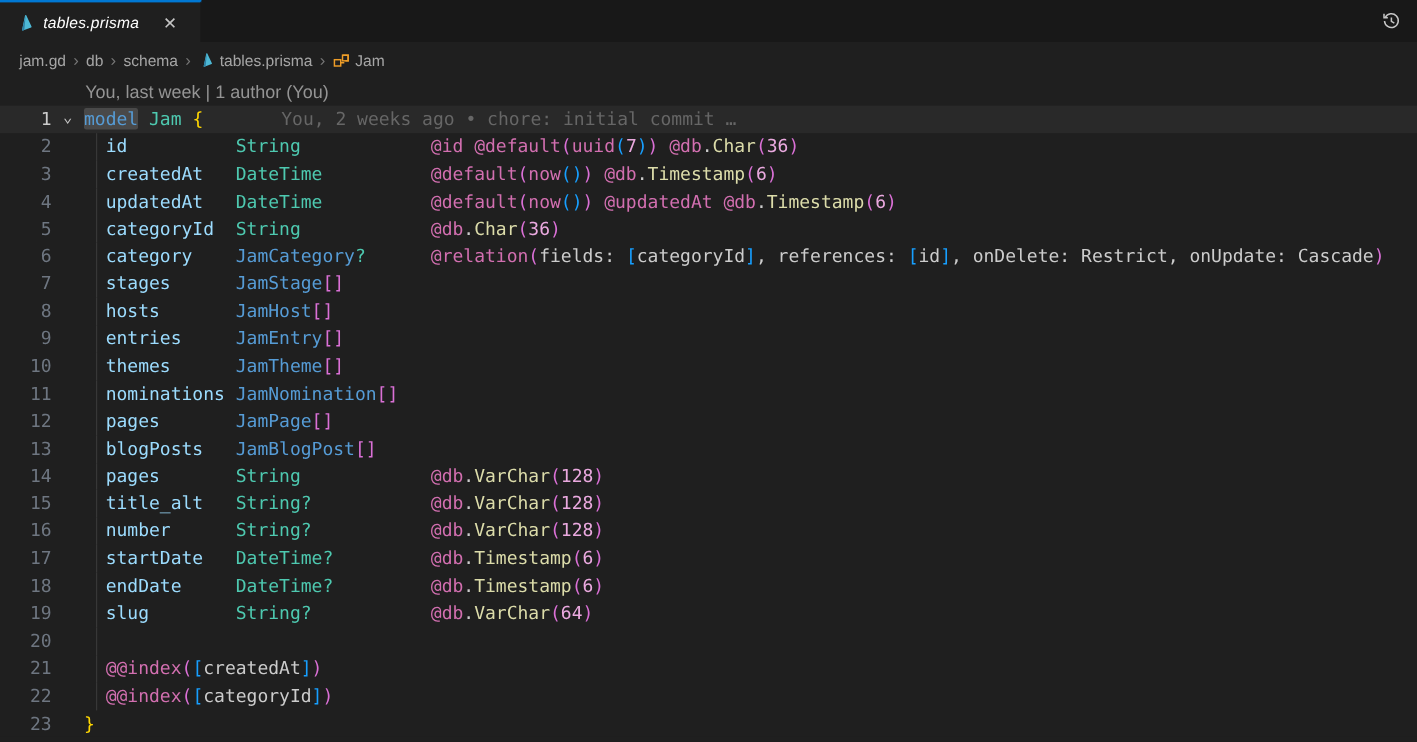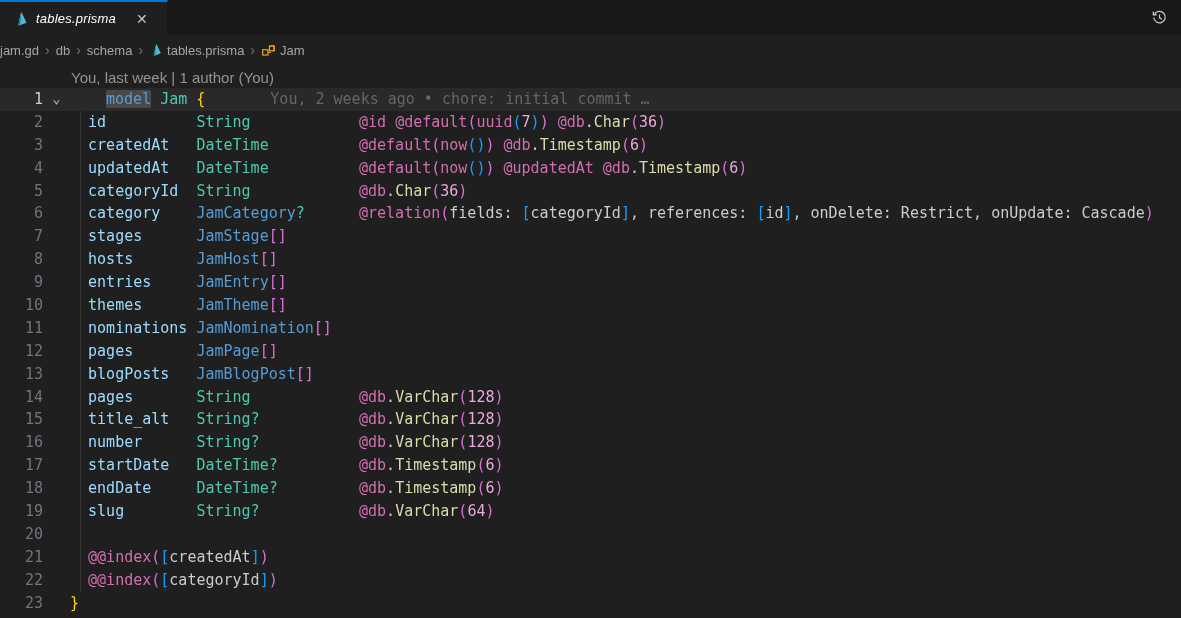--- a/index.html
+++ b/index.html
@@ -9,39 +9,39 @@
   
   .tabbar { height:35px; background:#181818; display:flex; align-items:stretch; position:relative; }
   .tab { background:#1f1f1f; display:flex; align-items:center; gap:7px; padding:0 12px 0 13px;
          border-top:2px solid #0078d4; border-right:1px solid #181818; min-width:168px; cursor:pointer; }
   .tab-label { color:#ffffff; font-size:13px; font-style:italic; letter-spacing:.2px; }
   .tab-close { color:#c5c5c5; font-size:14px; margin-left:10px; padding:1px 3px; border-radius:4px; }
   .tab-actions { margin-left:auto; display:flex; align-items:center; padding-right:10px; }
   .icon-btn { width:24px; height:24px; display:flex; align-items:center; justify-content:center; border-radius:4px; cursor:pointer; }
 
   
-  .breadcrumbs { height:30px; background:#1f1f1f; display:flex; align-items:center; padding-left:0; gap:4px; }
+  .breadcrumbs { height:30px; background:#1f1f1f; display:flex; align-items:center; padding-left:16px; gap:4px; }
   .crumb { color:#a5a5a5; font-size:13px; display:flex; align-items:center; gap:4px; cursor:pointer; white-space:nowrap; }
   .crumb-sep { color:#767676; font-size:14px; padding:0 2px; line-height:1; }
 
   
   .editor { background:#1f1f1f; }
   .codelens { height:23px; padding-left:71px; color:#949494; font-size:15px; display:flex; align-items:flex-end; padding-bottom:2px; cursor:pointer; white-space:pre; }
 
   .line { display:flex; height:22.9px; line-height:22.9px; font-family:"DejaVu Sans Mono", monospace; font-size:15px; }
   .line.current { background:#292929; }
   .lnum { width:43px; text-align:right; color:#6e7681; flex:none; user-select:none; }
   .line.current .lnum { color:#cccccc; }
   .fold { width:27px; text-align:center; color:#c5c5c5; flex:none; font-size:13px; user-select:none; }
   .content { flex:1; white-space:pre; position:relative; }
   .content.guide::before { content:""; position:absolute; left:9.5px; top:0; bottom:0; width:1px; background:#373737; }
 
   .tk.pl { color:#cccccc; }
   .tk.kw { color:#569cd6; }
-  .tk.hl { background:rgba(120,120,120,.42); border-radius:2px;margin-left:36px; }
+  .tk.hl { background:rgba(120,120,120,.42); border-radius:2px; }
   .tk.ty { color:#4ec9b0; }
   .tk.rt { color:#569cd6; }
   .tk.fd { color:#9cdcfe; }
   .tk.at { color:#d26fb0; }
   .tk.fn { color:#dcdcaa; }
   .tk.b1 { color:#ffd700; }
   .tk.b2 { color:#da70d6; }
   .tk.b3 { color:#179fff; }
   .tk.nu { color:#eaa9df; }
   .inline-blame { color:#666666; margin-left:65px; }

